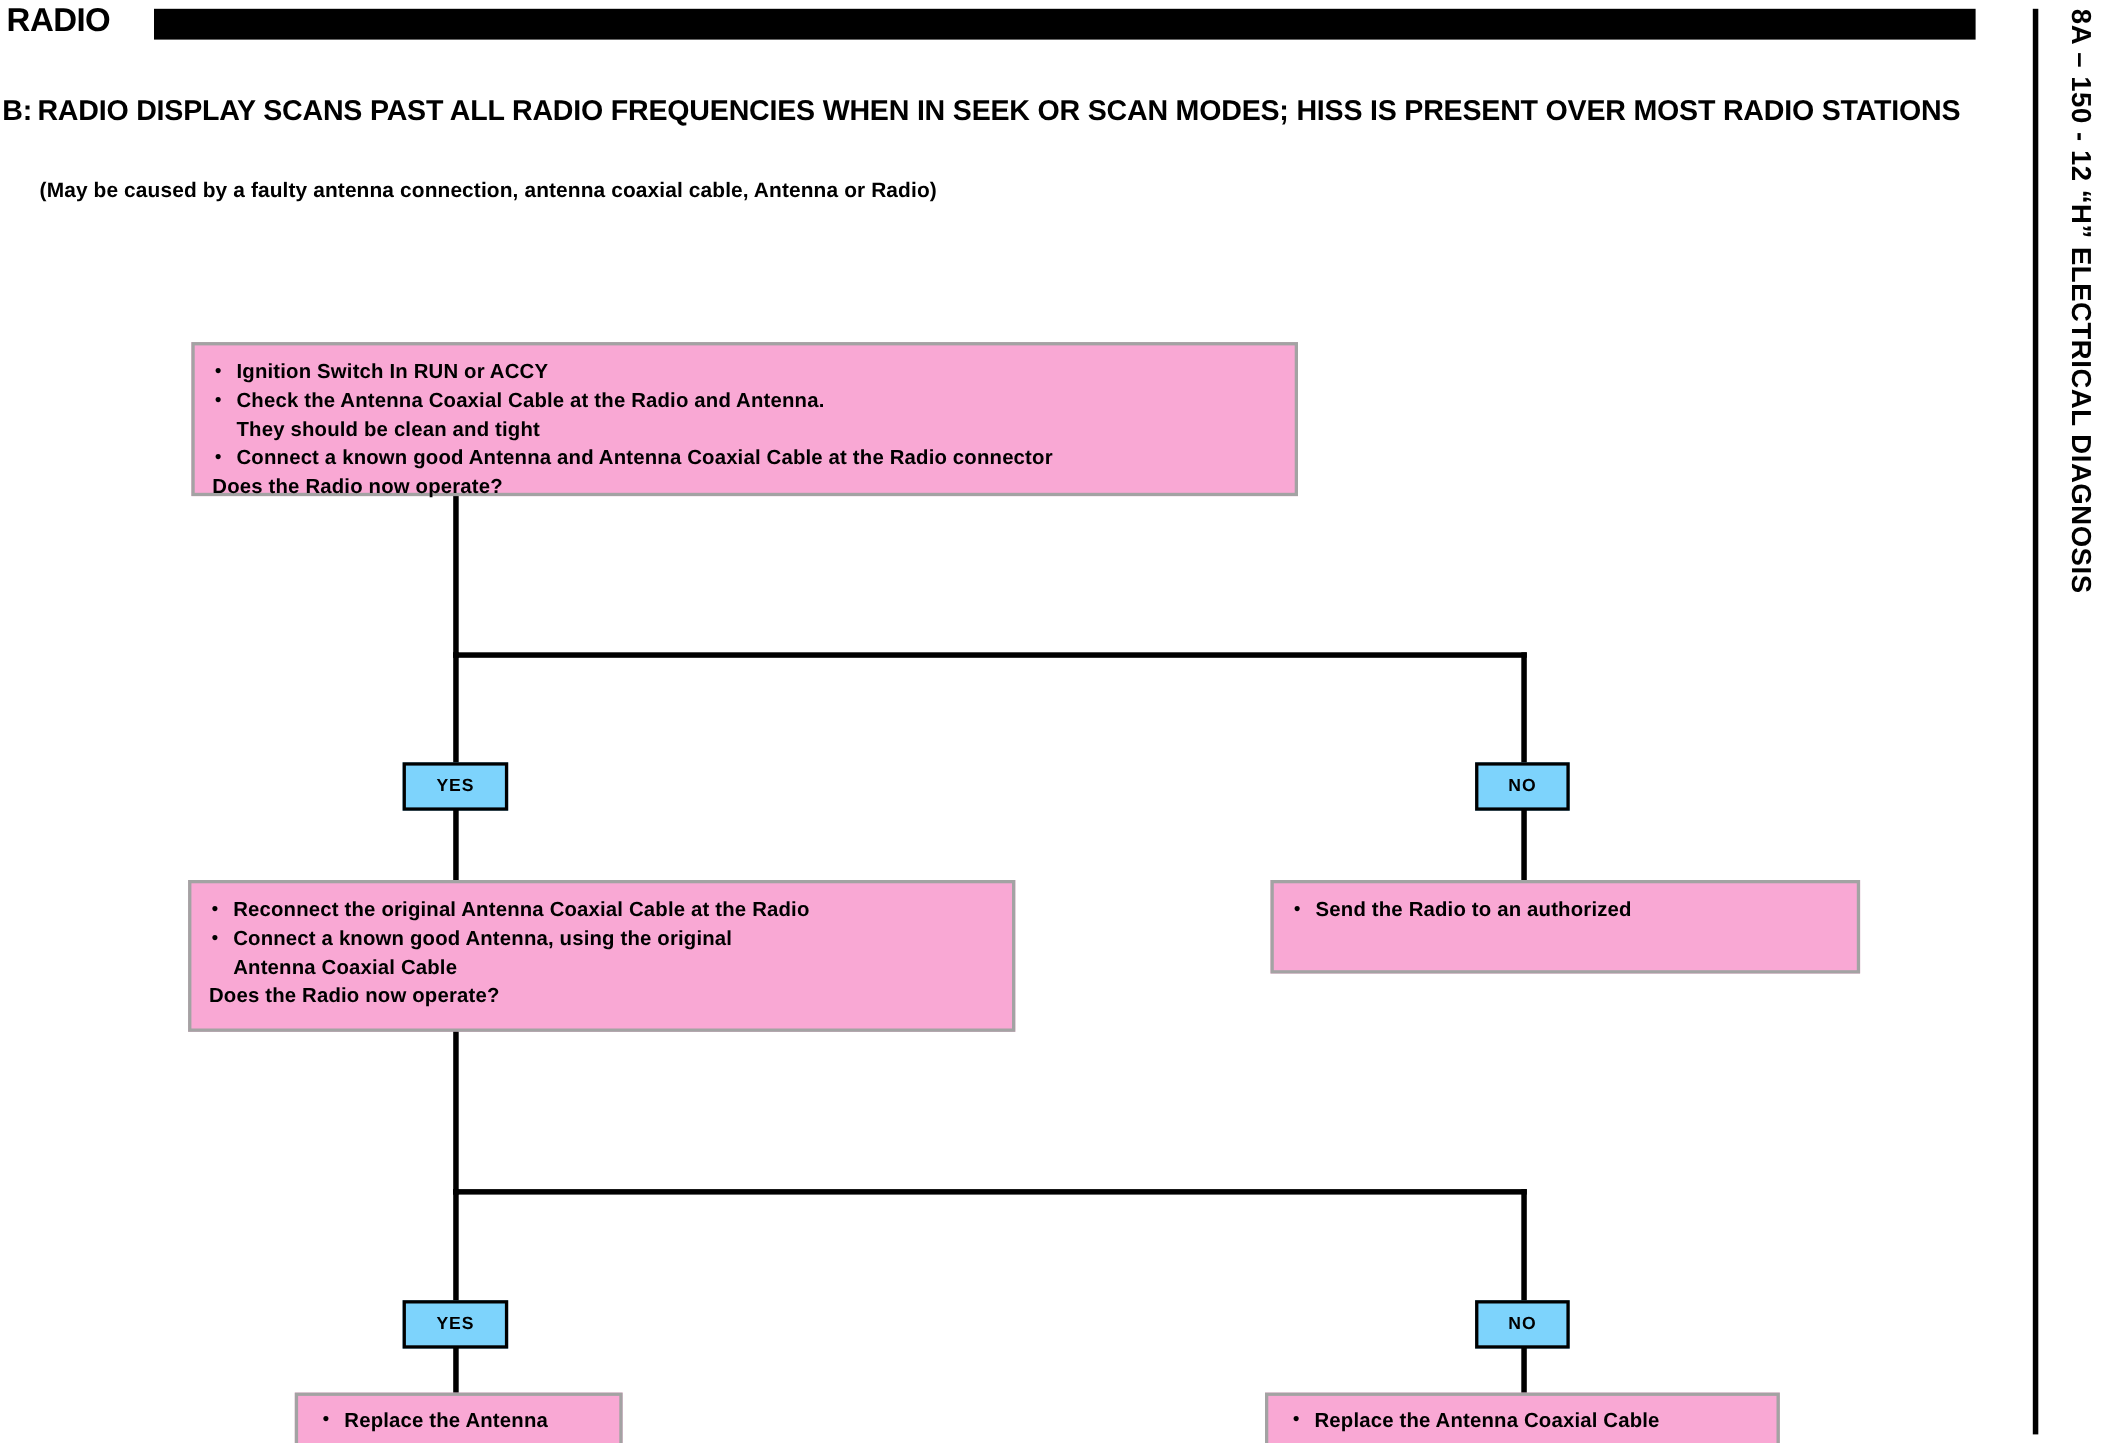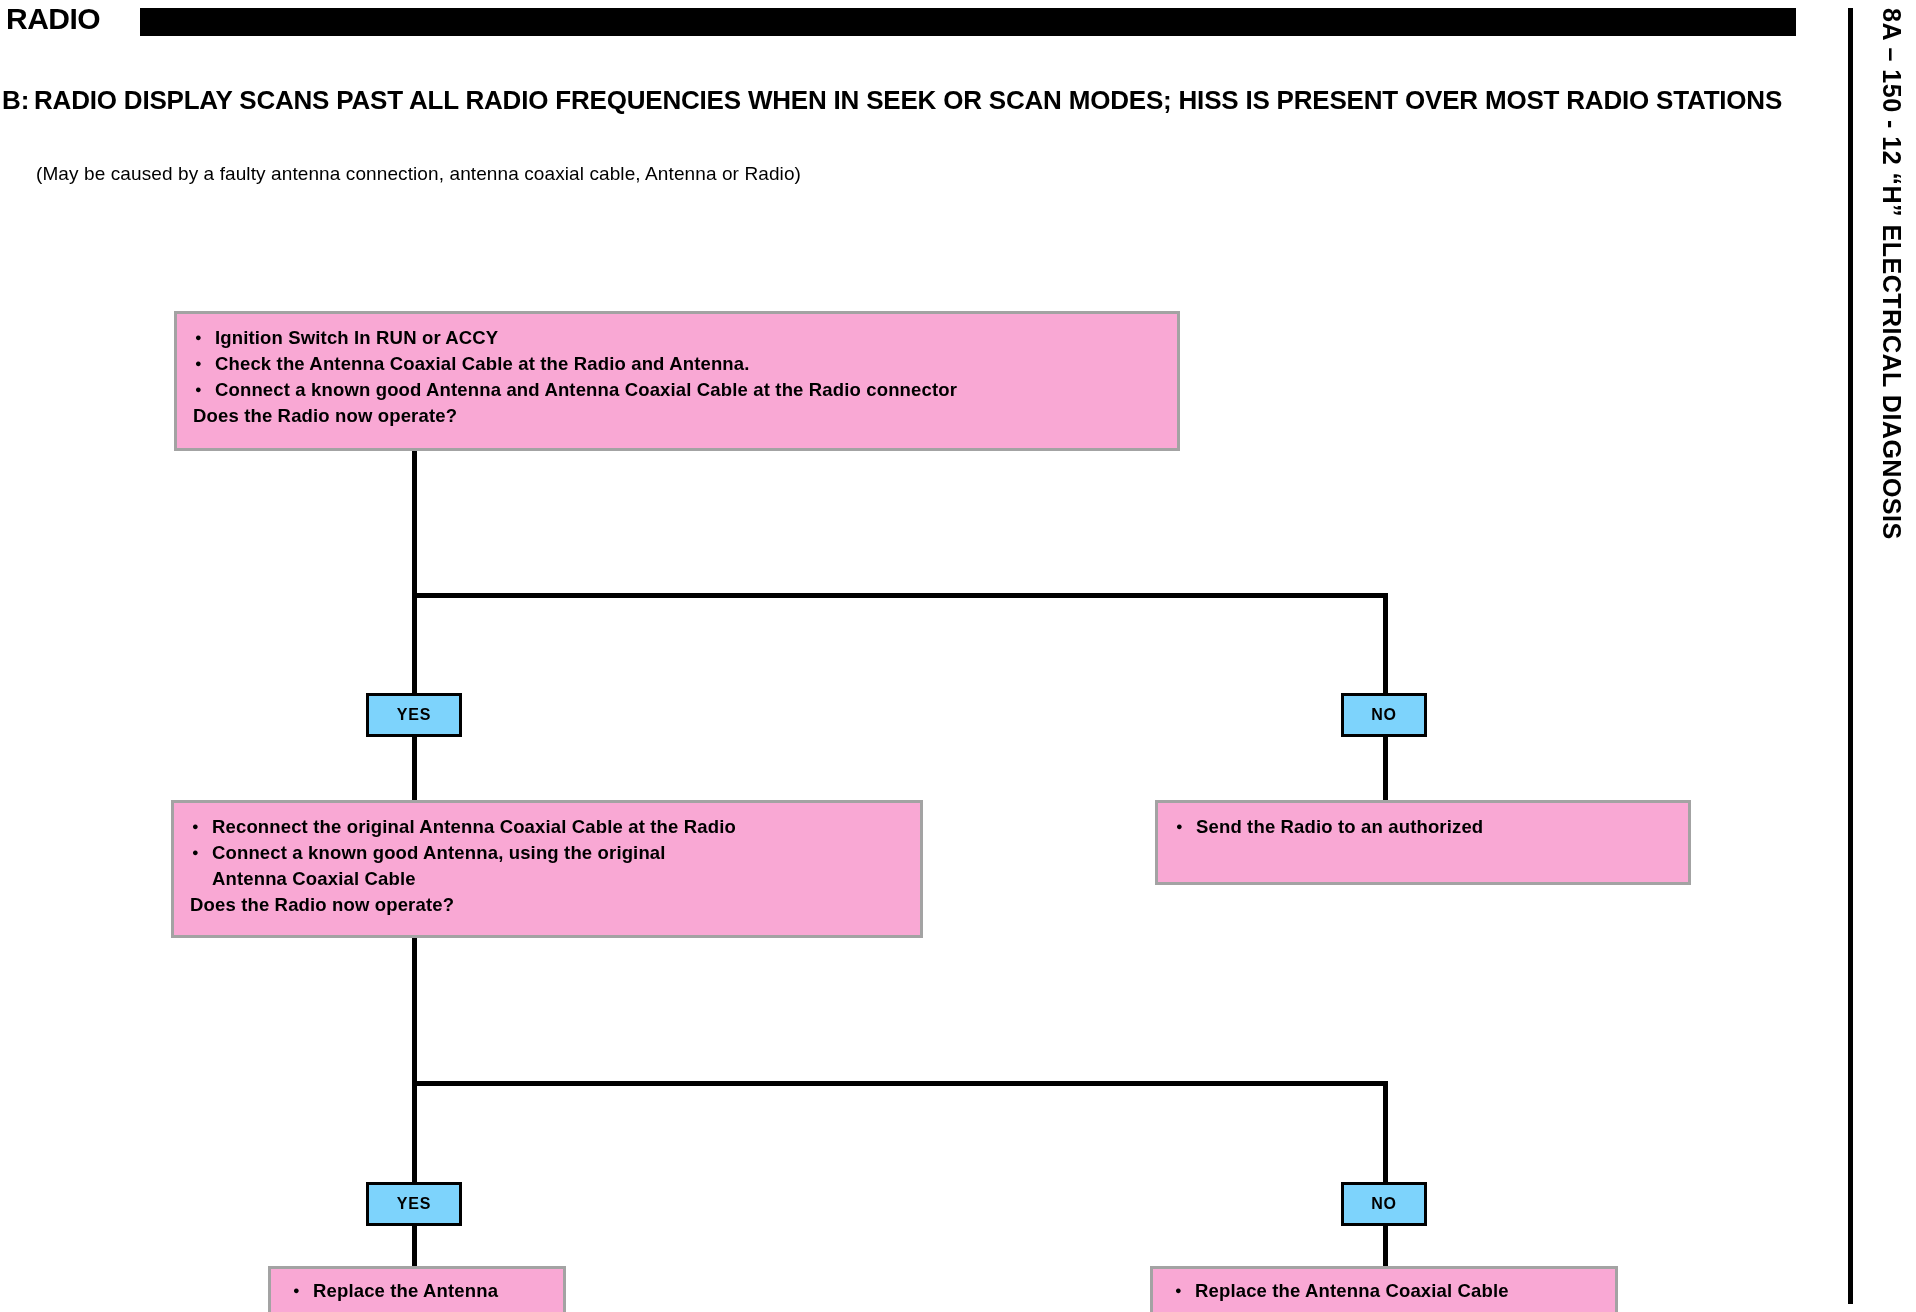--- a/index.html
+++ b/index.html
@@ -85,21 +85,21 @@
     font-size: 26px;
     font-weight: bold;
     line-height: 36px;
     letter-spacing: -0.2px;
   }
   #problem-cause {
     position: absolute;
     left: 36px;
     top: 163px;
     font-size: 19px;
-    font-weight: normal;
+    font-weight: bold;
     letter-spacing: 0.1px;
     white-space: nowrap;
   }
 
   
   .fbox {
     position: absolute;
     border: 3px solid #a3a3a3;
     background: #f9a8d4;
     box-sizing: border-box;
@@ -174,20 +174,21 @@
   </div>
 
   <div id="problem-letter">B:</div>
   <div id="problem-text">RADIO DISPLAY SCANS PAST ALL RADIO FREQUENCIES WHEN IN SEEK OR SCAN MODES; HISS IS PRESENT OVER MOST RADIO STATIONS</div>
   <div id="problem-cause">(May be caused by a faulty antenna connection, antenna coaxial cable, Antenna or Radio)</div>
 
   <div class="fbox" style="left:174px; top:311px; width:1006px; height:140px;">
     <div class="fbox-lines">
       <div class="fline bullet">Ignition Switch In RUN or ACCY</div>
       <div class="fline bullet">Check the Antenna Coaxial Cable at the Radio and Antenna.</div>
+      <div class="fline cont">They should be clean and tight</div>
       <div class="fline bullet">Connect a known good Antenna and Antenna Coaxial Cable at the Radio connector</div>
       <div class="fline noindent">Does the Radio now operate?</div>
     </div>
   </div>
 
   <div class="vline" style="left:412px; top:451px; height:147px;"></div>
   <div class="hline" style="left:412px; top:593px; width:976px;"></div>
   <div class="vline" style="left:412px; top:593px; height:103px;"></div>
   <div class="vline" style="left:1383px; top:593px; height:103px;"></div>
 

